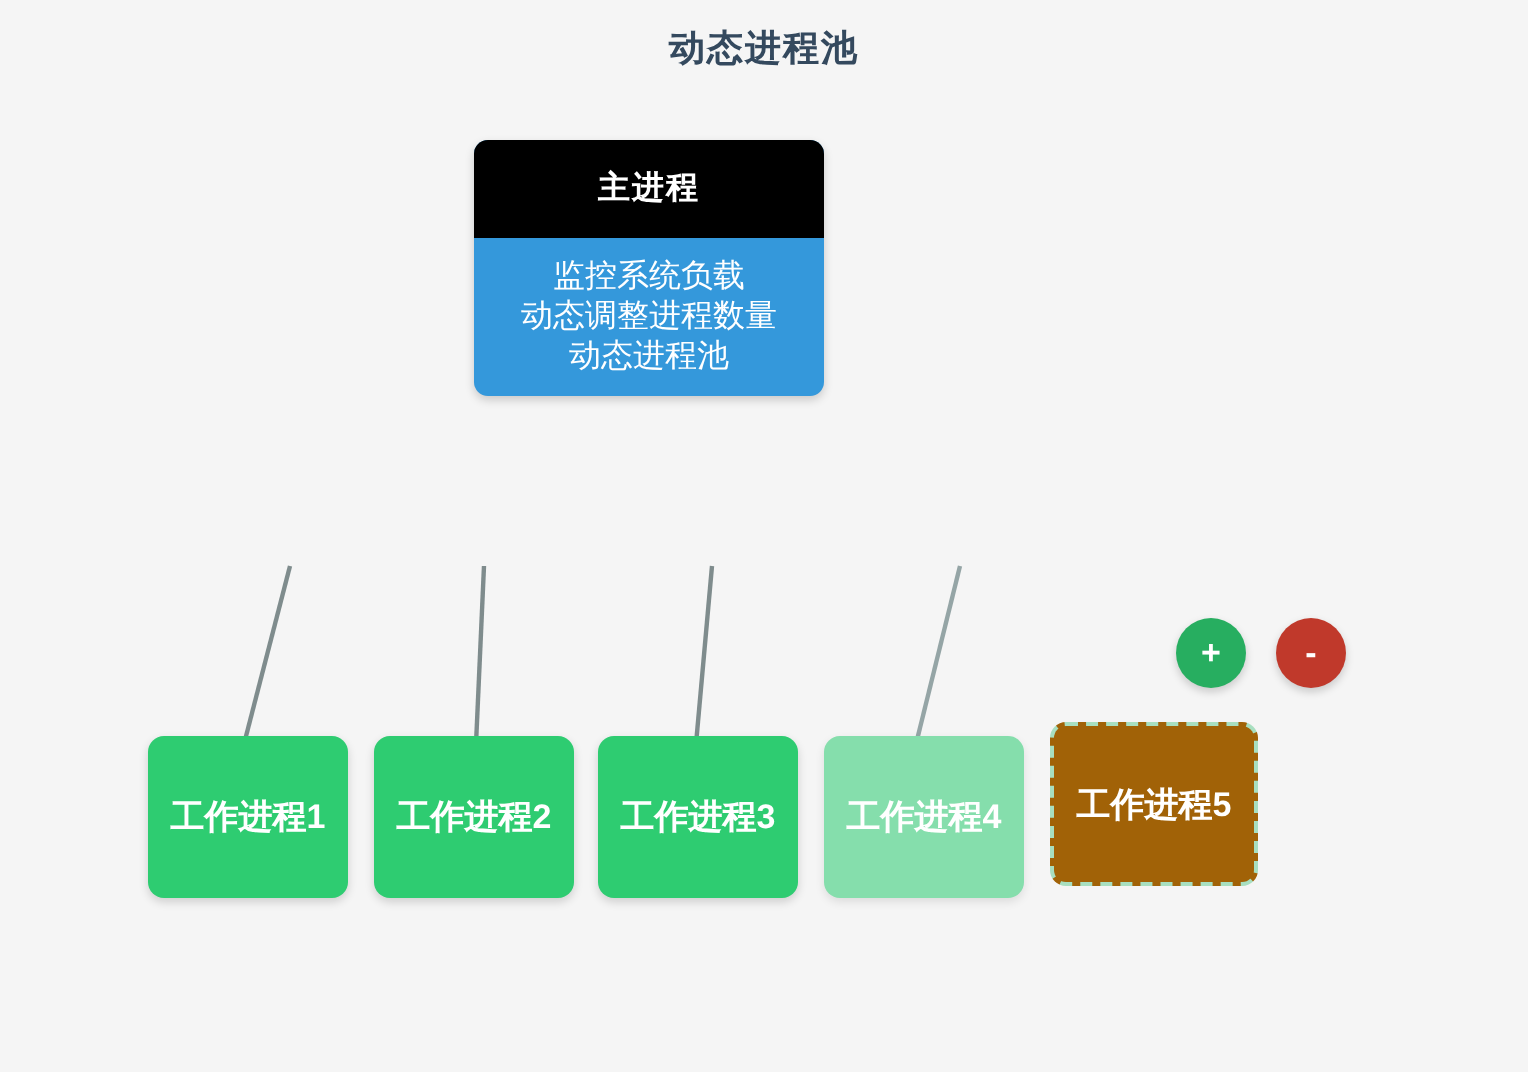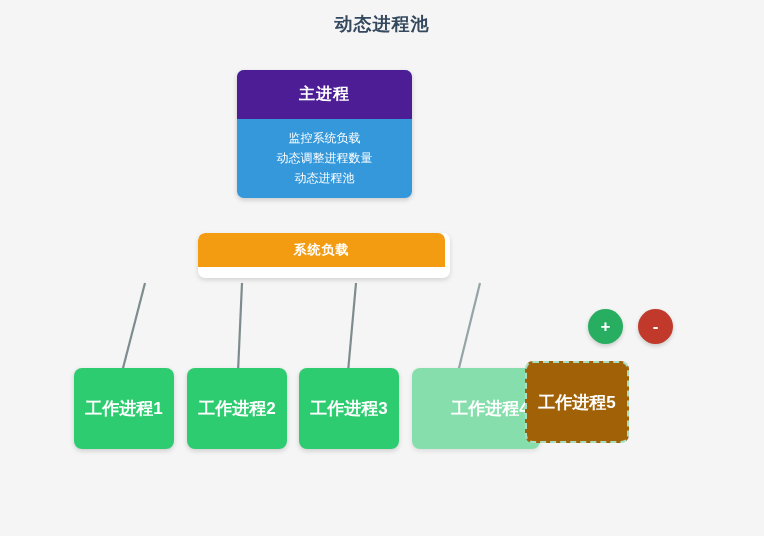--- a/index.html
+++ b/index.html
@@ -43,40 +43,40 @@
     top: 70px;
     width: 175px;
     height: 128px;
     border-radius: 7px;
     overflow: hidden;
     box-shadow: 0 2px 5px rgba(0,0,0,0.18);
     background: #3498db;
   }
   .main-process-header {
     height: 49px;
-    background: #4c1d95;
+    background: #000000;
     color: #ffffff;
     font-size: 16px;
     font-weight: bold;
     display: flex;
     align-items: center;
     justify-content: center;
     letter-spacing: 1px;
   }
   .main-process-body {
     height: 79px;
     display: flex;
     flex-direction: column;
     align-items: center;
     justify-content: center;
     gap: 3px;
   }
   .main-process-body .line {
     color: #ffffff;
-    font-size: 12px;
+    font-size: 16px;
     line-height: 17px;
     text-align: left;
   }
 
   
   .load-wrap {
     position: absolute;
     left: 198px;
     top: 233px;
     width: 252px;
@@ -151,21 +151,21 @@
     border: 2px dashed #a8dfc0;
     box-shadow: none;
   }
   .worker.placeholder .worker-label {
     color: #ffffff;
   }
 
   .w1 { left: 0px; }
   .w2 { left: 113px; }
   .w3 { left: 225px; }
-  .w4 { left: 338px; padding-left: 28px; }
+  .w4 { left: 338px; }
   .w5 { left: 451px; }
 
   
   .controls {
     position: absolute;
     left: 588px;
     top: 309px;
     width: 88px;
     height: 36px;
   }
@@ -220,25 +220,20 @@
 
   <div class="main-process">
     <div class="main-process-header">主进程</div>
     <div class="main-process-body">
       <div class="line">监控系统负载</div>
       <div class="line">动态调整进程数量</div>
       <div class="line">动态进程池</div>
     </div>
   </div>
 
-  <div class="load-wrap">
-    <div class="load-fill" style="width: 98%;">
-      <span class="load-label">系统负载</span>
-    </div>
-  </div>
 
   <svg class="connectors" viewBox="0 0 764 536" width="764" height="536">
     <line x1="122" y1="372" x2="145" y2="283" stroke="#7f8c8d" stroke-width="2.2"></line>
     <line x1="238" y1="372" x2="242" y2="283" stroke="#7f8c8d" stroke-width="2.2"></line>
     <line x1="348" y1="372" x2="356" y2="283" stroke="#7f8c8d" stroke-width="2.2"></line>
     <line x1="458" y1="372" x2="480" y2="283" stroke="#95a5a6" stroke-width="2.2"></line>
   </svg>
 
   <div class="workers">
     <div class="worker w1">

